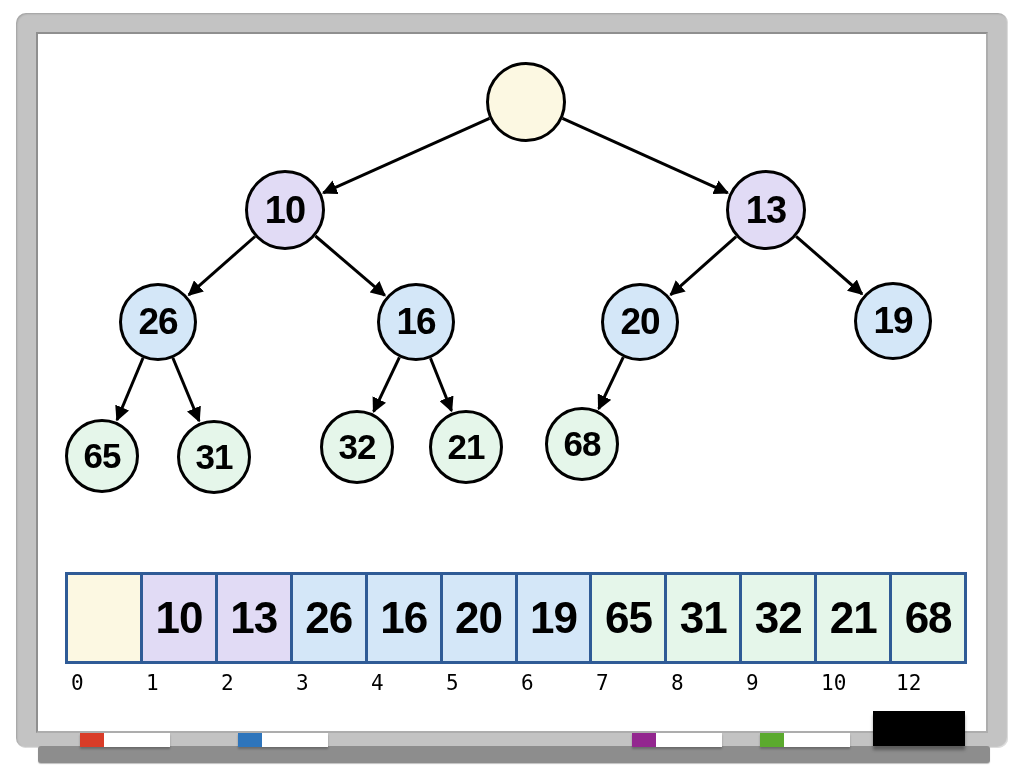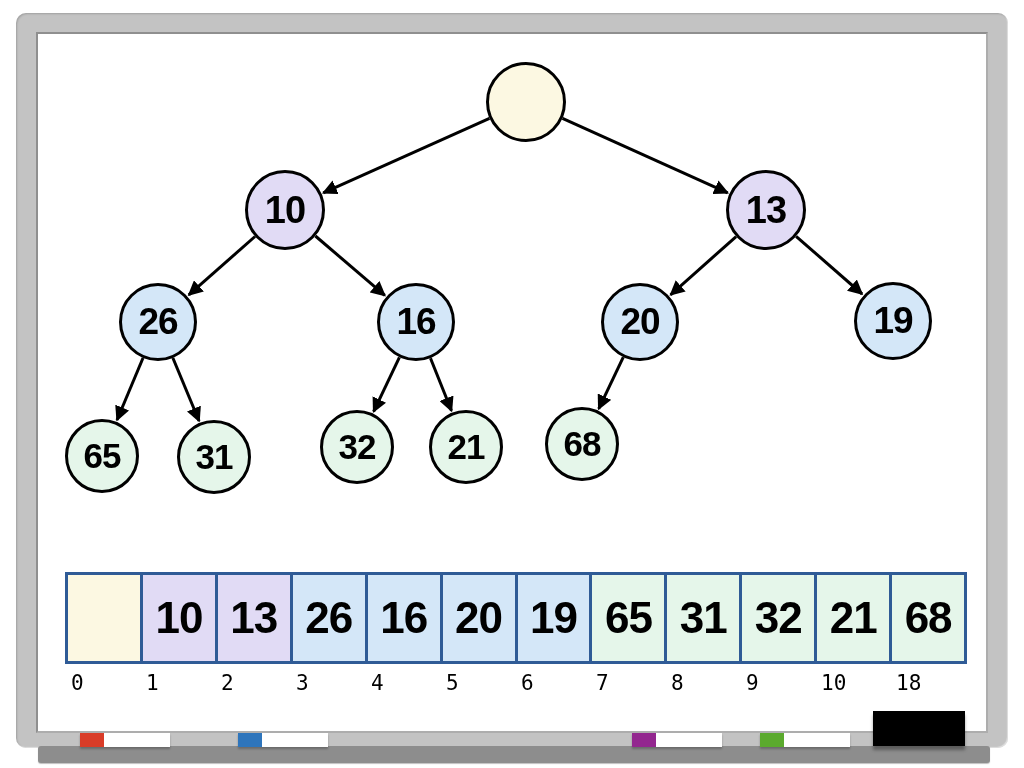--- a/index.html
+++ b/index.html
@@ -103,21 +103,21 @@
       <div class="array-index" style="left: 146px;">1</div>
       <div class="array-index" style="left: 221px;">2</div>
       <div class="array-index" style="left: 296px;">3</div>
       <div class="array-index" style="left: 371px;">4</div>
       <div class="array-index" style="left: 446px;">5</div>
       <div class="array-index" style="left: 521px;">6</div>
       <div class="array-index" style="left: 596px;">7</div>
       <div class="array-index" style="left: 671px;">8</div>
       <div class="array-index" style="left: 746px;">9</div>
       <div class="array-index" style="left: 821px;">10</div>
-      <div class="array-index" style="left: 896px;">18</div>
+      <div class="array-index" style="left: 896px;">12</div>
     </div>
 
   <div id="markers-layer">
       <div class="marker" style="left: 80px;">
         <div class="cap" style="background: rgb(217, 60, 40);"></div>
         <div class="mbody"></div>
       </div>
       <div class="marker" style="left: 238px;">
         <div class="cap" style="background: rgb(46, 117, 188);"></div>
         <div class="mbody"></div>

